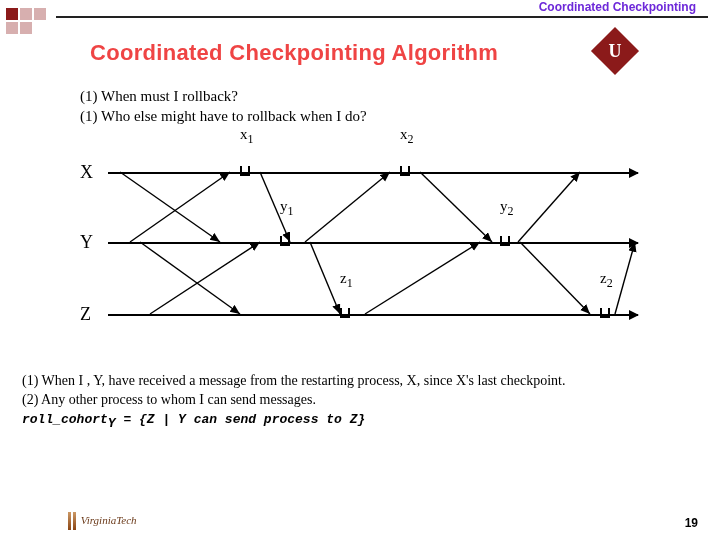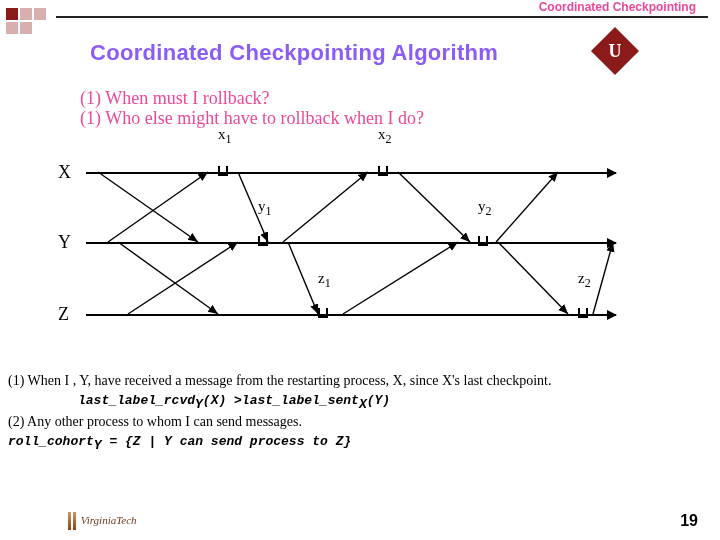--- a/index.html
+++ b/index.html
@@ -4,41 +4,41 @@
 <style>
   * { box-sizing: border-box; margin: 0; padding: 0; }
   body { width: 720px; height: 540px; font-family: Georgia, 'Times New Roman', serif; background: #fff; position: relative; overflow: hidden; }
   .deco { position: absolute; top: 6px; left: 6px; }
   .deco span { display: inline-block; width: 12px; height: 12px; background: #8b1a1a; margin-right: 2px; }
   .deco span:nth-child(2) { opacity: 0.35; }
   .deco span:nth-child(3) { opacity: 0.35; }
   .deco2 { position: absolute; top: 20px; left: 6px; }
   .deco2 span { display: inline-block; width: 12px; height: 12px; background: #8b1a1a; opacity:0.35; margin-right: 2px; }
   .hr { position: absolute; top: 16px; left: 56px; right: 12px; height: 2px; background: #222; }
-  .header-small { position: absolute; top: 0; right: 24px; font-family: Verdana, Arial, sans-serif; font-weight: bold; font-size: 12px; color: #ec4899; }
-  .title { position: absolute; top: 40px; left: 90px; font-family: Verdana, Arial, sans-serif; font-weight: 900; font-size: 22px; color: #8b5cf6; letter-spacing: 0.3px; }
+  .header-small { position: absolute; top: 0; right: 24px; font-family: Verdana, Arial, sans-serif; font-weight: bold; font-size: 12px; color: #6d28d9; }
+  .title { position: absolute; top: 40px; left: 90px; font-family: Verdana, Arial, sans-serif; font-weight: 900; font-size: 22px; color: #ef4444; letter-spacing: 0.3px; }
   .ubadge { position: absolute; top: 34px; left: 598px; width: 34px; height: 34px; background: #8b1a1a; transform: rotate(45deg); }
   .ubadge span { display:block; transform: rotate(-45deg); color:#fff; font-family: Georgia, serif; font-weight:bold; font-size:18px; text-align:center; line-height:34px; }
-  .q { position: absolute; left: 80px; font-size: 18px; color: #ec4899; }
+  .q { position: absolute; left: 80px; font-size: 15px; color: #000000; }
   .q1 { top: 88px; }
   .q2 { top: 108px; }
   .sub { font-size: 12px; vertical-align: sub; }
-  .diagram { position: absolute; top: 136px; left: 58px; width: 570px; height: 220px; }
+  .diagram { position: absolute; top: 136px; left: 80px; width: 570px; height: 220px; }
   .proc-lbl { position: absolute; left: 0; font-size: 18px; font-family: Georgia, serif; }
   .axis { position: absolute; left: 28px; height: 2px; background: #000; }
   .axis::after { content:''; position:absolute; right:-1px; top:-4px; border-left:10px solid #000; border-top:5px solid transparent; border-bottom:5px solid transparent; }
   .cp { position:absolute; width:10px; height:10px; border:2px solid #000; border-top:none; }
   .cp-lbl { position:absolute; font-size:15px; }
   .msg { stroke:#000; stroke-width:1.4; fill:none; }
   svg.overlay { position:absolute; left:0; top:0; width:570px; height:220px; }
-  .foot { position:absolute; left:8px; right:18px; top:372px; font-size:14px; line-height:1.35; }
+  .foot { position:absolute; left:22px; right:18px; top:372px; font-size:14px; line-height:1.35; }
   .mono { font-family: 'Courier New', monospace; font-weight:bold; font-style:italic; font-size:13px; }
   .vt { position:absolute; bottom:10px; left:40px; font-family: Georgia, serif; font-size:11px; color:#6b3a1a;padding-left:28px; }
   .vt .bar { display:inline-block; width:3px; height:18px; background:linear-gradient(#c96,#8b4513); margin-right:2px; vertical-align:middle; }
-  .pagenum { position:absolute; bottom:10px; right:22px; font-family: Verdana, sans-serif; font-weight:bold; font-size:16px; }
+  .pagenum { position:absolute; bottom:10px; right:22px; font-family: Verdana, sans-serif; font-weight:bold; font-size:12px; }
 </style>
 </head>
 <body>
 
 <div class="deco"><span></span><span></span><span></span></div>
 <div class="deco2"><span></span><span></span></div>
 <div class="hr"></div>
 <div class="header-small">Coordinated Checkpointing</div>
 <div class="title">Coordinated Checkpointing Algorithm</div>
 <div class="ubadge">
@@ -86,23 +86,20 @@
     <line class="msg" x1="70" y1="178" x2="180" y2="106" marker-end="url(#ah)"></line>
     <line class="msg" x1="230" y1="106" x2="260" y2="178" marker-end="url(#ah)"></line>
     <line class="msg" x1="285" y1="178" x2="400" y2="106" marker-end="url(#ah)"></line>
     <line class="msg" x1="440" y1="106" x2="510" y2="178" marker-end="url(#ah)"></line>
     <line class="msg" x1="535" y1="178" x2="555" y2="106" marker-end="url(#ah)"></line>
   </svg>
 </div>
 
 <div class="foot">
   <div>(1) When I , Y, have received a message from the restarting process, X, since X's last checkpoint.</div>
-  <div style="padding-left:70px">
-    <span class="mono">last_label_rcvd</span><span class="mono sub">Y</span><span class="mono">(X) &gt;</span><span class="mono">last_label_sent</span><span class="mono sub">X</span><span class="mono">(Y)</span>
-  </div>
   <div>(2) Any other process to whom I can send messages.</div>
   <div>
     <span class="mono">roll_cohort</span><span class="mono sub">Y</span><span class="mono"> = {Z | Y can send process to Z}</span>
   </div>
 </div>
 
 <div class="vt"><span class="bar"></span><span class="bar"></span> <i>VirginiaTech</i></div>
 <div class="pagenum">19</div>
 
 </body></html>

